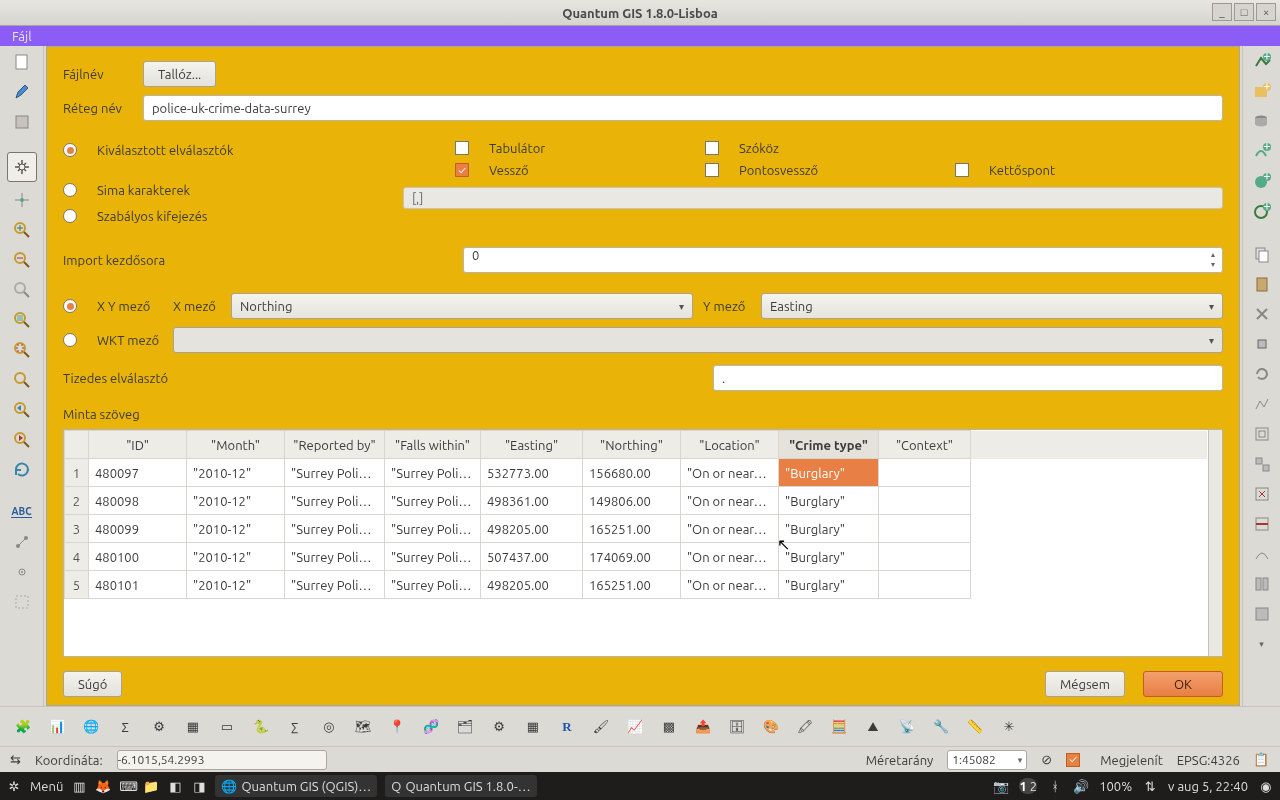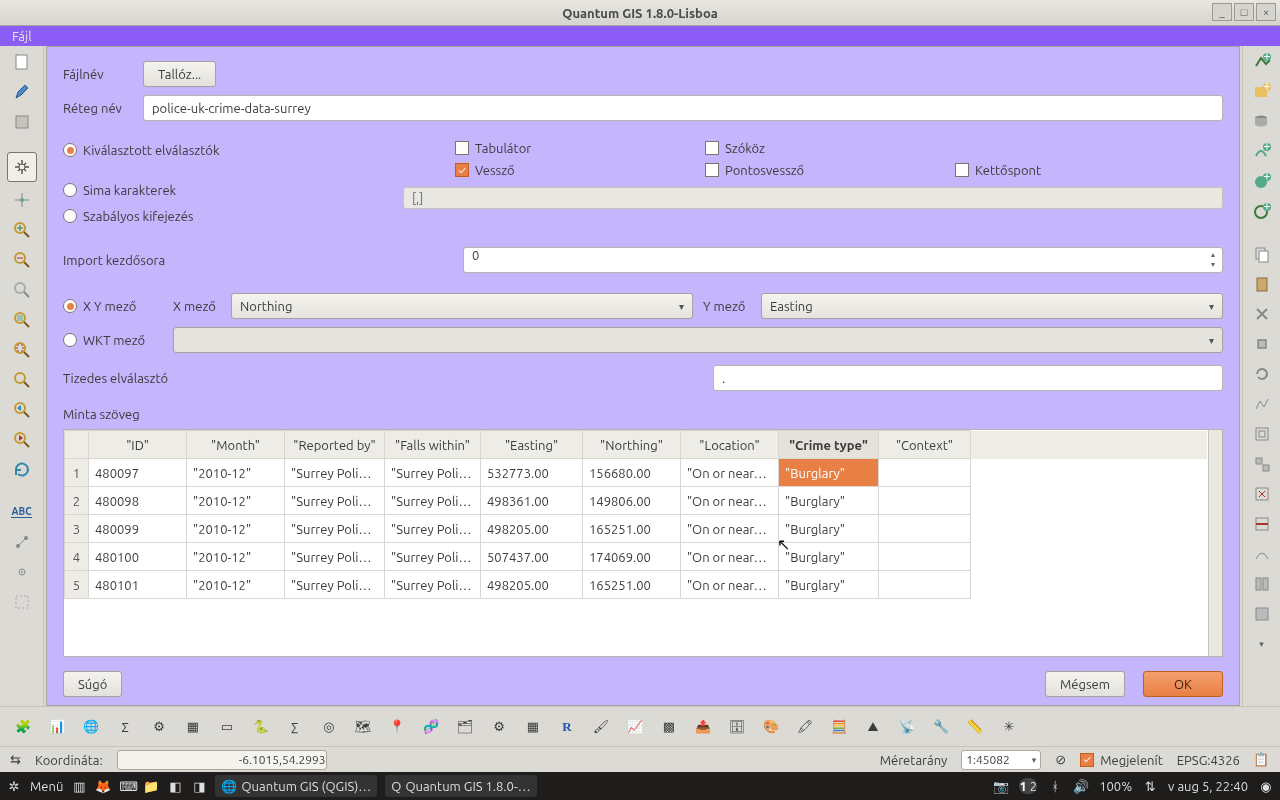--- a/index.html
+++ b/index.html
@@ -16,31 +16,31 @@
 .menubar span { padding: 2px 8px; }
 
 
 .ltoolbar { position: absolute; left: 0; top: 46px; width: 44px; bottom: 94px; background: #dcdad5; display: flex; flex-direction: column; align-items: center; padding-top: 4px; gap: 6px; border-right: 1px solid #c7c3bb; }
 .ltoolbar .tbtn, .rtoolbar .tbtn { width: 24px; height: 24px; display:flex; align-items:center; justify-content:center; }
 .ltoolbar .tbtn.selected { border: 1px solid #7a766e; background:#f0eee9; border-radius:3px; width:30px; height:30px;}
 
 .rtoolbar { position: absolute; right: 0; top: 46px; width: 38px; bottom: 94px; background: #dcdad5; display: flex; flex-direction: column; align-items: center; padding-top: 4px; gap: 6px; border-left: 1px solid #c7c3bb; }
 
 
-.dialog { position:absolute; left:46px; right:40px; top:46px; bottom:94px; background:#c4b5fd; border:1px solid #aaa69e; display:flex; flex-direction:column; padding:14px 16px 8px 16px; gap:8px; }
+.dialog { position:absolute; left:46px; right:40px; top:46px; bottom:94px; background:#eab308; border:1px solid #aaa69e; display:flex; flex-direction:column; padding:14px 16px 8px 16px; gap:8px; }
 .row { display:flex; align-items:center; gap:10px; }
 .lbl { width: 70px; color:#3c3c3c; }
 .lbl2 { width: 120px; color:#3c3c3c; }
 input[type=text], .textbox, .spinbox { flex:1; height:26px; background:#fff; border:1px solid #b8b4ac; border-radius:3px; padding:0 8px; color:#3c3c3c; font-size:13px; }
 .spinbox { position:relative; }
 .spin-btns { position:absolute; right:2px; top:2px; bottom:2px; width:14px; display:flex; flex-direction:column; }
 .spin-btns div { flex:1; font-size:8px; text-align:center; color:#666; line-height:10px;}
 .btn { height:26px; padding:0 14px; background:linear-gradient(#f5f3ee,#e3e1db); border:1px solid #a7a39a; border-radius:3px; cursor:pointer; color:#3c3c3c; display:inline-flex; align-items:center; }
 .btn.primary { background:linear-gradient(#f3a06e,#e87f44); border-color:#c35f1e; color:#3a2210;}
-.radio-row, .check-row { display:flex; align-items:center; gap:6px; }
+.radio-row, .check-row { display:flex; align-items:center; gap:20px; }
 .radio { width:14px; height:14px; border-radius:50%; border:1px solid #7a766e; display:inline-flex; align-items:center; justify-content:center; background:#fff;}
 .radio.checked::after { content:""; width:7px; height:7px; border-radius:50%; background:#e87f44; }
 .chk { width:14px; height:14px; border:1px solid #7a766e; background:#fff; display:inline-flex; align-items:center; justify-content:center;}
 .chk.checked { background:#e87f44; border-color:#c35f1e; color:#fff; }
 .chk.checked::after { content:"✓"; font-size:11px; line-height:11px; }
 .delim-grid { margin-left: 52px; flex:1; display:grid; grid-template-columns: 250px 250px 250px; row-gap:8px; padding-top:2px; }
 .combo { flex:1; height:26px; background:linear-gradient(#f5f3ee,#e5e3dd); border:1px solid #a7a39a; border-radius:3px; padding:0 22px 0 8px; color:#3c3c3c; position:relative; display:flex; align-items:center;}
 .combo::after { content:"▾"; position:absolute; right:8px; color:#555; font-size:10px;}
 .combo.disabled { background:#e5e3dd; color:#999; }
 .plainbox { flex:1; height:22px; background:#eae8e2; border:1px solid #c7c3bb; border-radius:3px; padding:0 8px; color:#666; display:flex; align-items:center;}
@@ -60,21 +60,21 @@
 
 .dlgbtns { display:flex; justify-content:space-between; padding-top:6px;}
 .dlgbtns .right { display:flex; gap:18px; }
 
 
 .btoolbar { position:absolute; left:0; right:0; bottom:54px; height:40px; background:#dcdad5; border-top:1px solid #c7c3bb; display:flex; align-items:center; gap:8px; padding:0 10px;}
 .btoolbar .ticon { width:26px; height:26px; display:flex; align-items:center; justify-content:center;}
 
 
 .statusbar { position:absolute; left:0; right:0; bottom:28px; height:26px; background:#dcdad5; border-top:1px solid #c7c3bb; display:flex; align-items:center; padding:0 10px; gap:14px; font-size:13px; color:#3c3c3c;}
-.statusbar .coordbox { width: 210px; height:20px; border:1px solid #aca89f; background:#f5f3ee; text-align:right; font-size:12px; border-radius:3px; line-height:18px;}
+.statusbar .coordbox { width: 210px; height:20px; border:1px solid #aca89f; background:#f5f3ee; text-align:left; font-size:12px; border-radius:3px; line-height:18px;}
 .statusbar .scalebox { width:80px; height:20px; border:1px solid #aca89f; background:#fff; border-radius:3px; font-size:12px; text-align:left; padding:0 4px; line-height:18px; position:relative;}
 .statusbar .scalebox::after{content:"▾"; position:absolute; right:4px; font-size:9px; color:#666;}
 .statusbar .spacer { flex:1; }
 
 
 .taskbar { position:absolute; left:0; right:0; bottom:0; height:28px; background:#1f1d1b; color:#ddd; display:flex; align-items:center; padding:0 6px; gap:8px; font-size:12px;}
 .taskbar .tbitem { display:flex; align-items:center; gap:4px; padding:2px 6px; background:#333; border-radius:3px; height:22px;}
 .taskbar .tright { margin-left:auto; display:flex; align-items:center; gap:10px;}
 .taskbar .plainicon { width:16px; text-align:center; }
 

